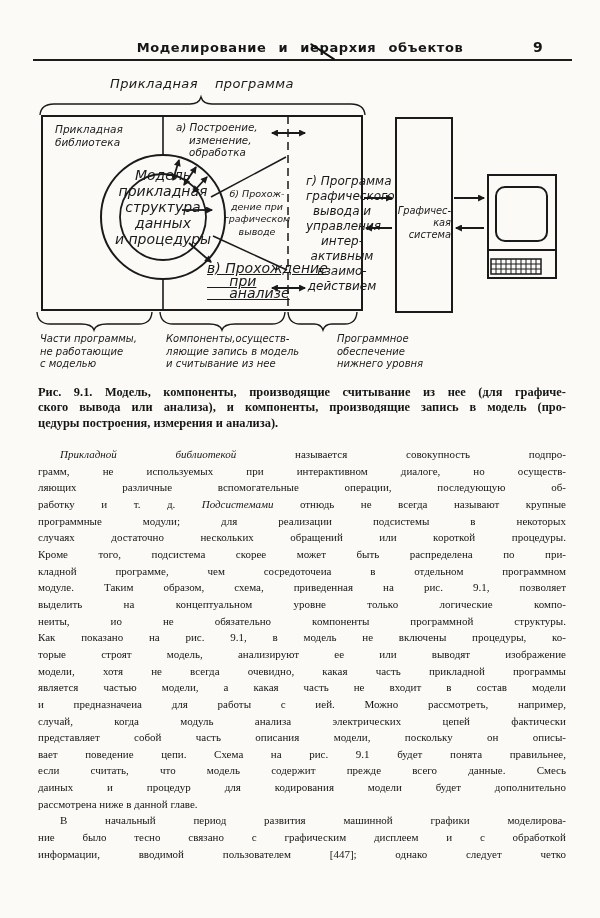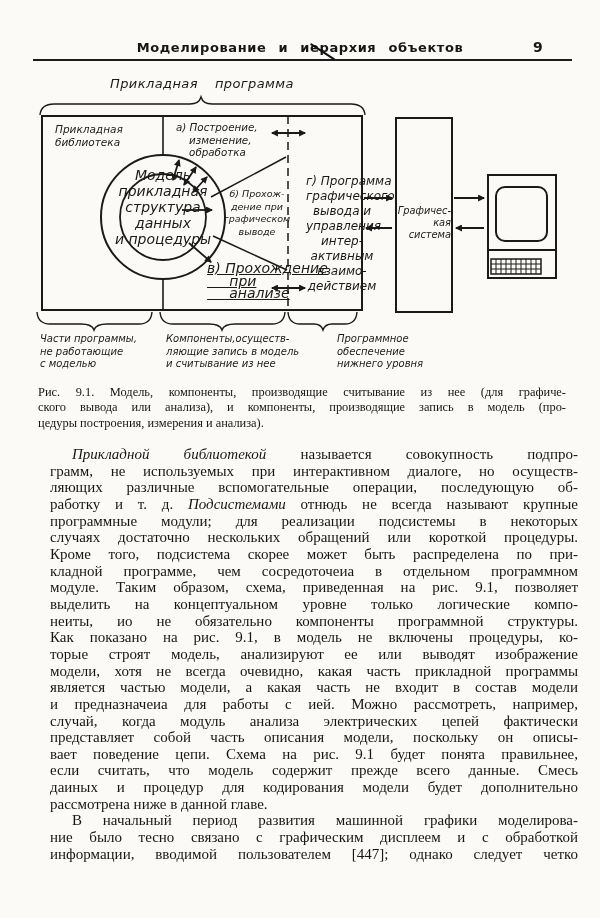--- a/index.html
+++ b/index.html
@@ -39,26 +39,26 @@
   .lbl-v{left:207px;top:262px;font-size:14px;text-decoration:underline;}
   .lbl-g{left:306px;top:174px;width:72px;text-align:center;font-size:12px;line-height:15px;}
   .lbl-gfx{left:397px;top:205px;width:54px;text-align:right;font-size:9.8px;line-height:12px;}
   .lbl-brace{font-size:10px;line-height:12.5px;}
   .lbl-br1{left:40px;top:333px;}
   .lbl-br2{left:166px;top:333px;}
   .lbl-br3{left:296px;top:333px;margin-left:41px;}
   
   .caption{
     position:absolute;left:38px;top:385px;width:528px;
-    font-weight:normal;font-size:12.4px;line-height:15.3px;
+    font-weight:bold;font-size:12.4px;line-height:15.3px;
   }
   
   .bodytext{
     position:absolute;left:38px;top:446px;width:528px;
-    font-size:15px;line-height:16.65px;margin-left:12px;
+    font-size:11px;line-height:16.65px;
   }
   .tline{text-align:justify;text-align-last:justify;}
   .tline.noj{text-align-last:left;}
   .tline.ind{text-indent:22px;}
   .tline i{font-style:italic;}
 </style>
 </head>
 <body>
 
 <div class="page">

